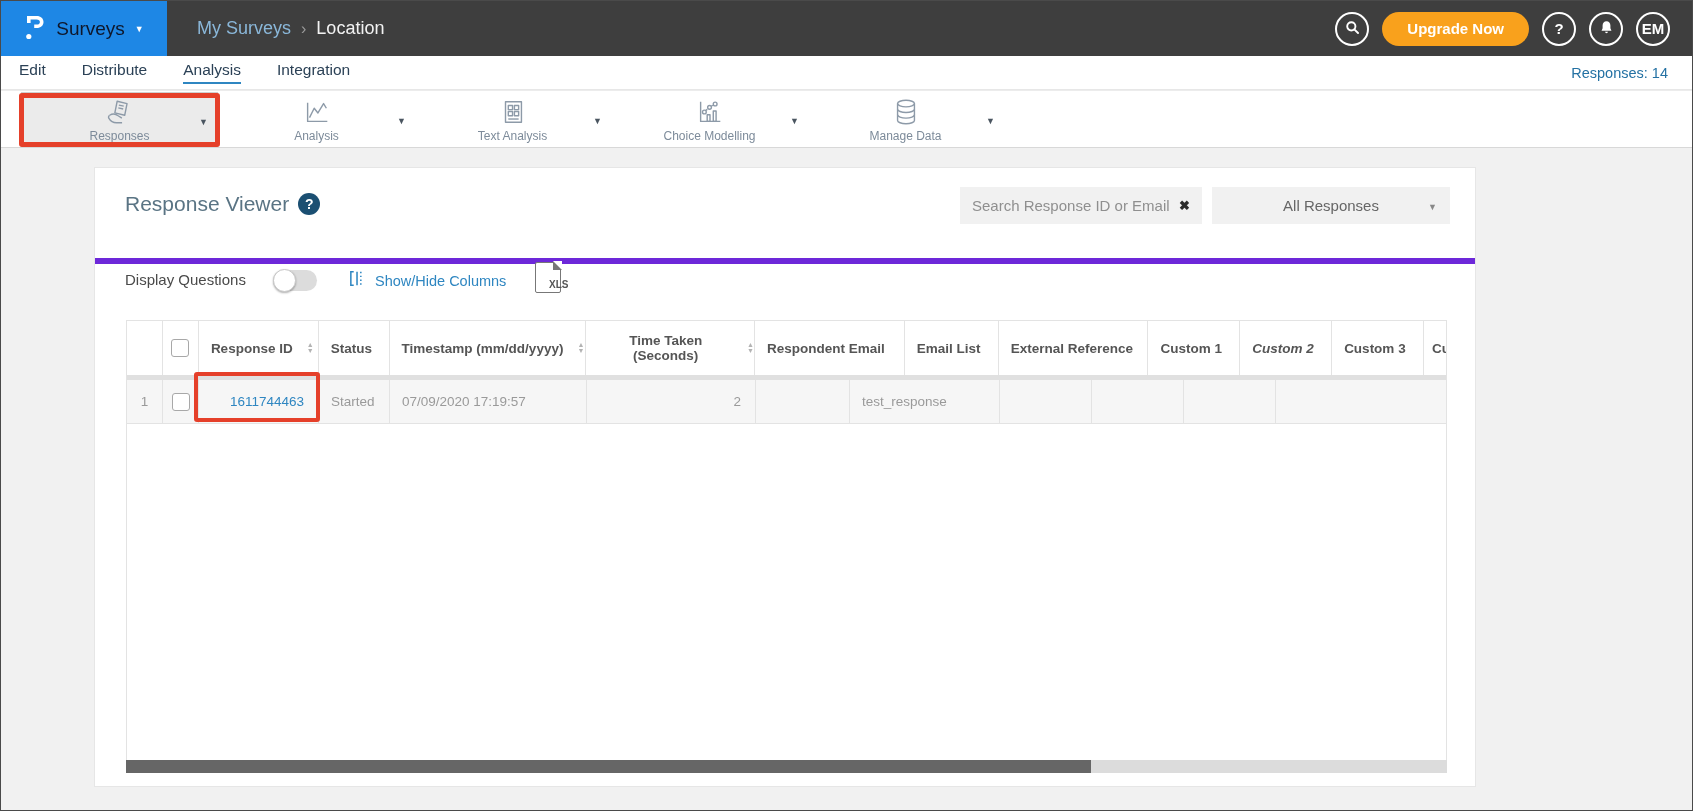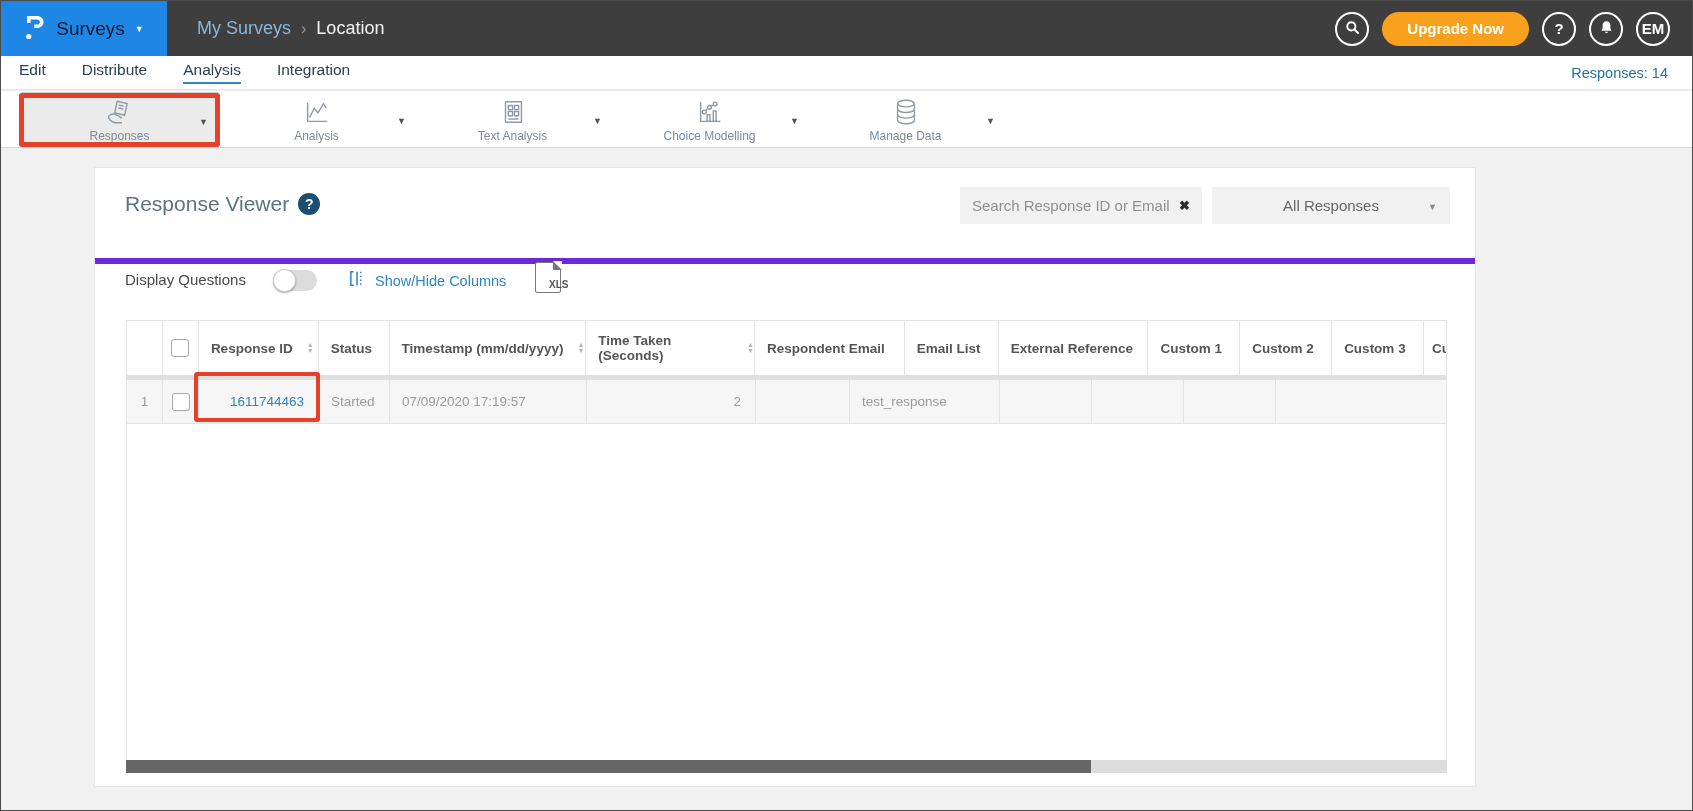--- a/index.html
+++ b/index.html
@@ -93,22 +93,22 @@
   .gray-band { height:5px; background:#e0e0e0; }
   .trow { display:flex; height:44px; background:#f6f6f6; border-bottom:1px solid #e3e3e3; }
   .cell { border-right:1px solid #e3e3e3; display:flex; align-items:center;
           padding-left:12px; overflow:hidden; }
   .cell.last { border-right:none; padding-left:8px; }
   .cell.center { justify-content:center; padding-left:0; }
   .cell.right { justify-content:flex-end; padding-right:14px; padding-left:0; }
   .th { font-size:13.5px; font-weight:bold; color:#555; gap:14px; }
   .td { font-size:13.5px; color:#9a9a9a; }
   .c0{width:36px;} .c1{width:36px;} .c2{width:120px;} .c3{width:71px;} .c4{width:197px;}
-  .c5{width:169px;} .c6{width:150px;} .c7{width:94px;} .c8{width:150px;}
-  .c9{width:92px;} .c10{width:92px;} .c11{width:92px;} .c12{width:22px;}
+  .c5{width:169px;text-align:center;} .c6{width:150px;} .c7{width:94px;} .c8{width:150px;}
+  .c9{width:92px;} .c10{width:92px;font-style:italic;} .c11{width:92px;} .c12{width:22px;}
   .sort { display:flex; flex-direction:column; font-size:7px; line-height:6px;
           color:#b3b3b3; cursor:pointer; }
   .checkbox { width:18px; height:18px; border:1px solid #a8a8a8; border-radius:3px;
               background:#fff; cursor:pointer; }
   .id-link { color:#2e86c1; cursor:pointer; }
 
   
   .hscroll { position:absolute; left:31px; top:592px; width:1321px; height:13px;
              background:#dcdcdc; cursor:pointer; }
   .hscroll .thumb { width:965px; height:13px; background:#666; }

